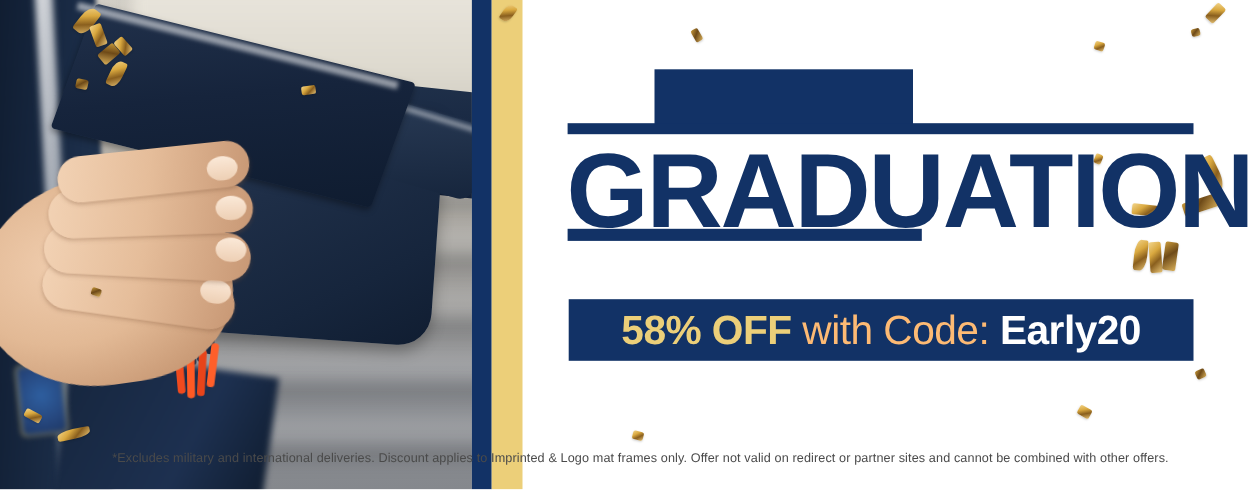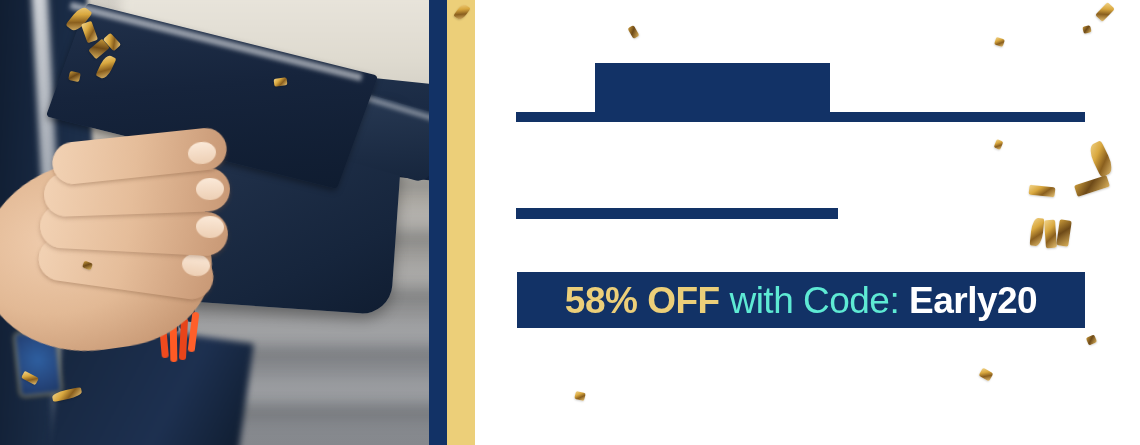--- a/index.html
+++ b/index.html
@@ -226,21 +226,21 @@
     width:568px; height:56px;
     background:#123266;
     display:flex; align-items:center; justify-content:center;
   }
   .promo-inner { white-space:nowrap; line-height:1; }
   .promo-off {
     font-size:37px; font-weight:bold; color:#eccf79;
     letter-spacing:-0.5px;
   }
   .promo-with {
-    font-size:37px; font-weight:normal; color:#5eead4;
+    font-size:37px; font-weight:normal; color:#fdba74;
     letter-spacing:-0.5px;
   }
   .promo-code {
     font-size:37px; font-weight:bold; color:#ffffff;
     letter-spacing:-0.5px;
   }
 
   
   .disclaimer {
     position:absolute; left:102px; top:411px;
@@ -331,24 +331,26 @@
     <div class="conf curl" style="left:556px; top:218px; width:12px; height:28px; transform:rotate(6deg);"></div>
     <div class="conf" style="left:570px; top:220px; width:11px; height:28px; transform:rotate(-4deg);"></div>
     <div class="conf dark" style="left:583px; top:220px; width:12px; height:26px; transform:rotate(8deg);"></div>
     <div class="conf" style="left:505px; top:370px; width:12px; height:9px;  transform:rotate(30deg);"></div>
     <div class="conf dark" style="left:612px; top:336px; width:9px;  height:8px;  transform:rotate(-24deg);"></div>
     <div class="conf" style="left:100px; top:392px; width:10px; height:8px;  transform:rotate(14deg);"></div>
 
     <div class="early-box"></div>
     <div class="rule-top"></div>
 
+    <div class="grad-text">GRADUATION</div>
     <div class="rule-mid"></div>
 
 
     <div class="promo-bar">
       <div class="promo-inner">
         <span class="promo-off">58% OFF</span><span class="promo-with"> with Code: </span><span class="promo-code">Early20</span>
       </div>
     </div>
   </div>
 
+  <div class="disclaimer">*Excludes military and international deliveries. Discount applies to Imprinted &amp; Logo mat frames only. Offer not valid on redirect or partner sites and cannot be combined with other offers.</div>
 
 </div>
 
 </body></html>

